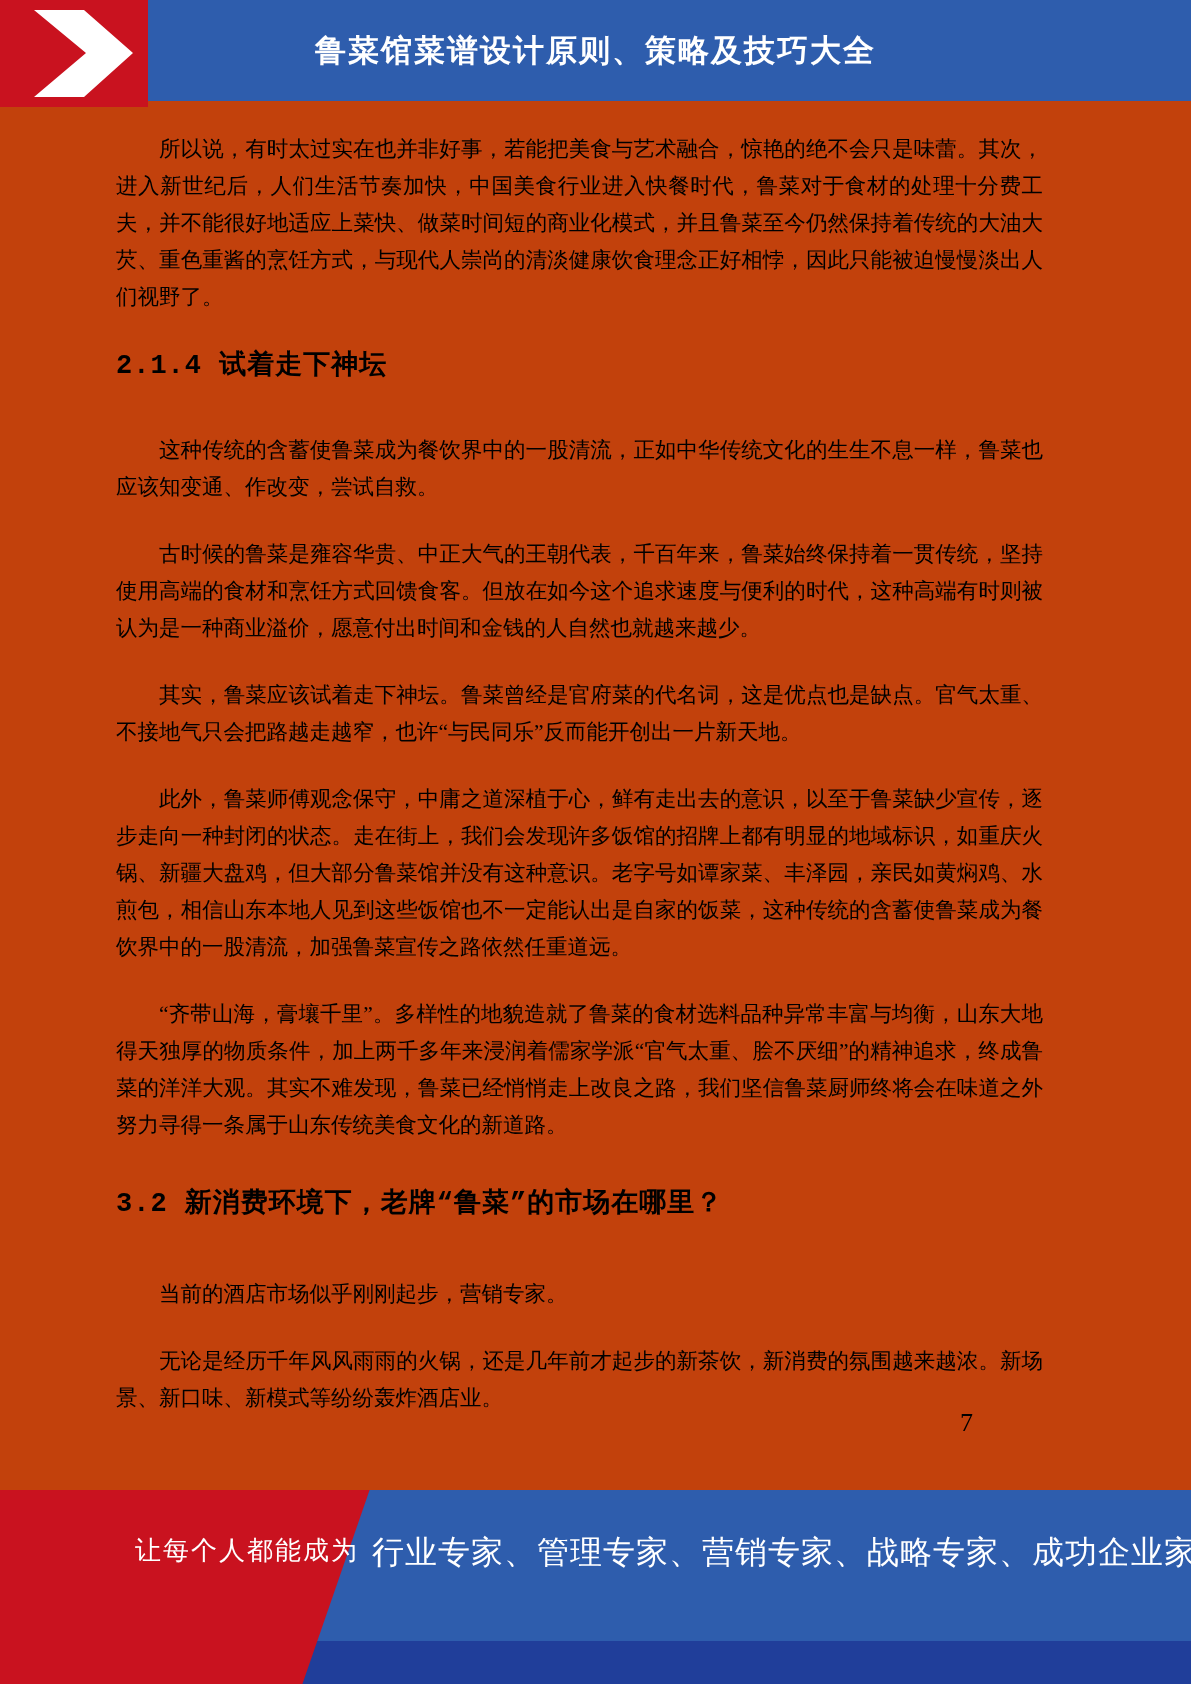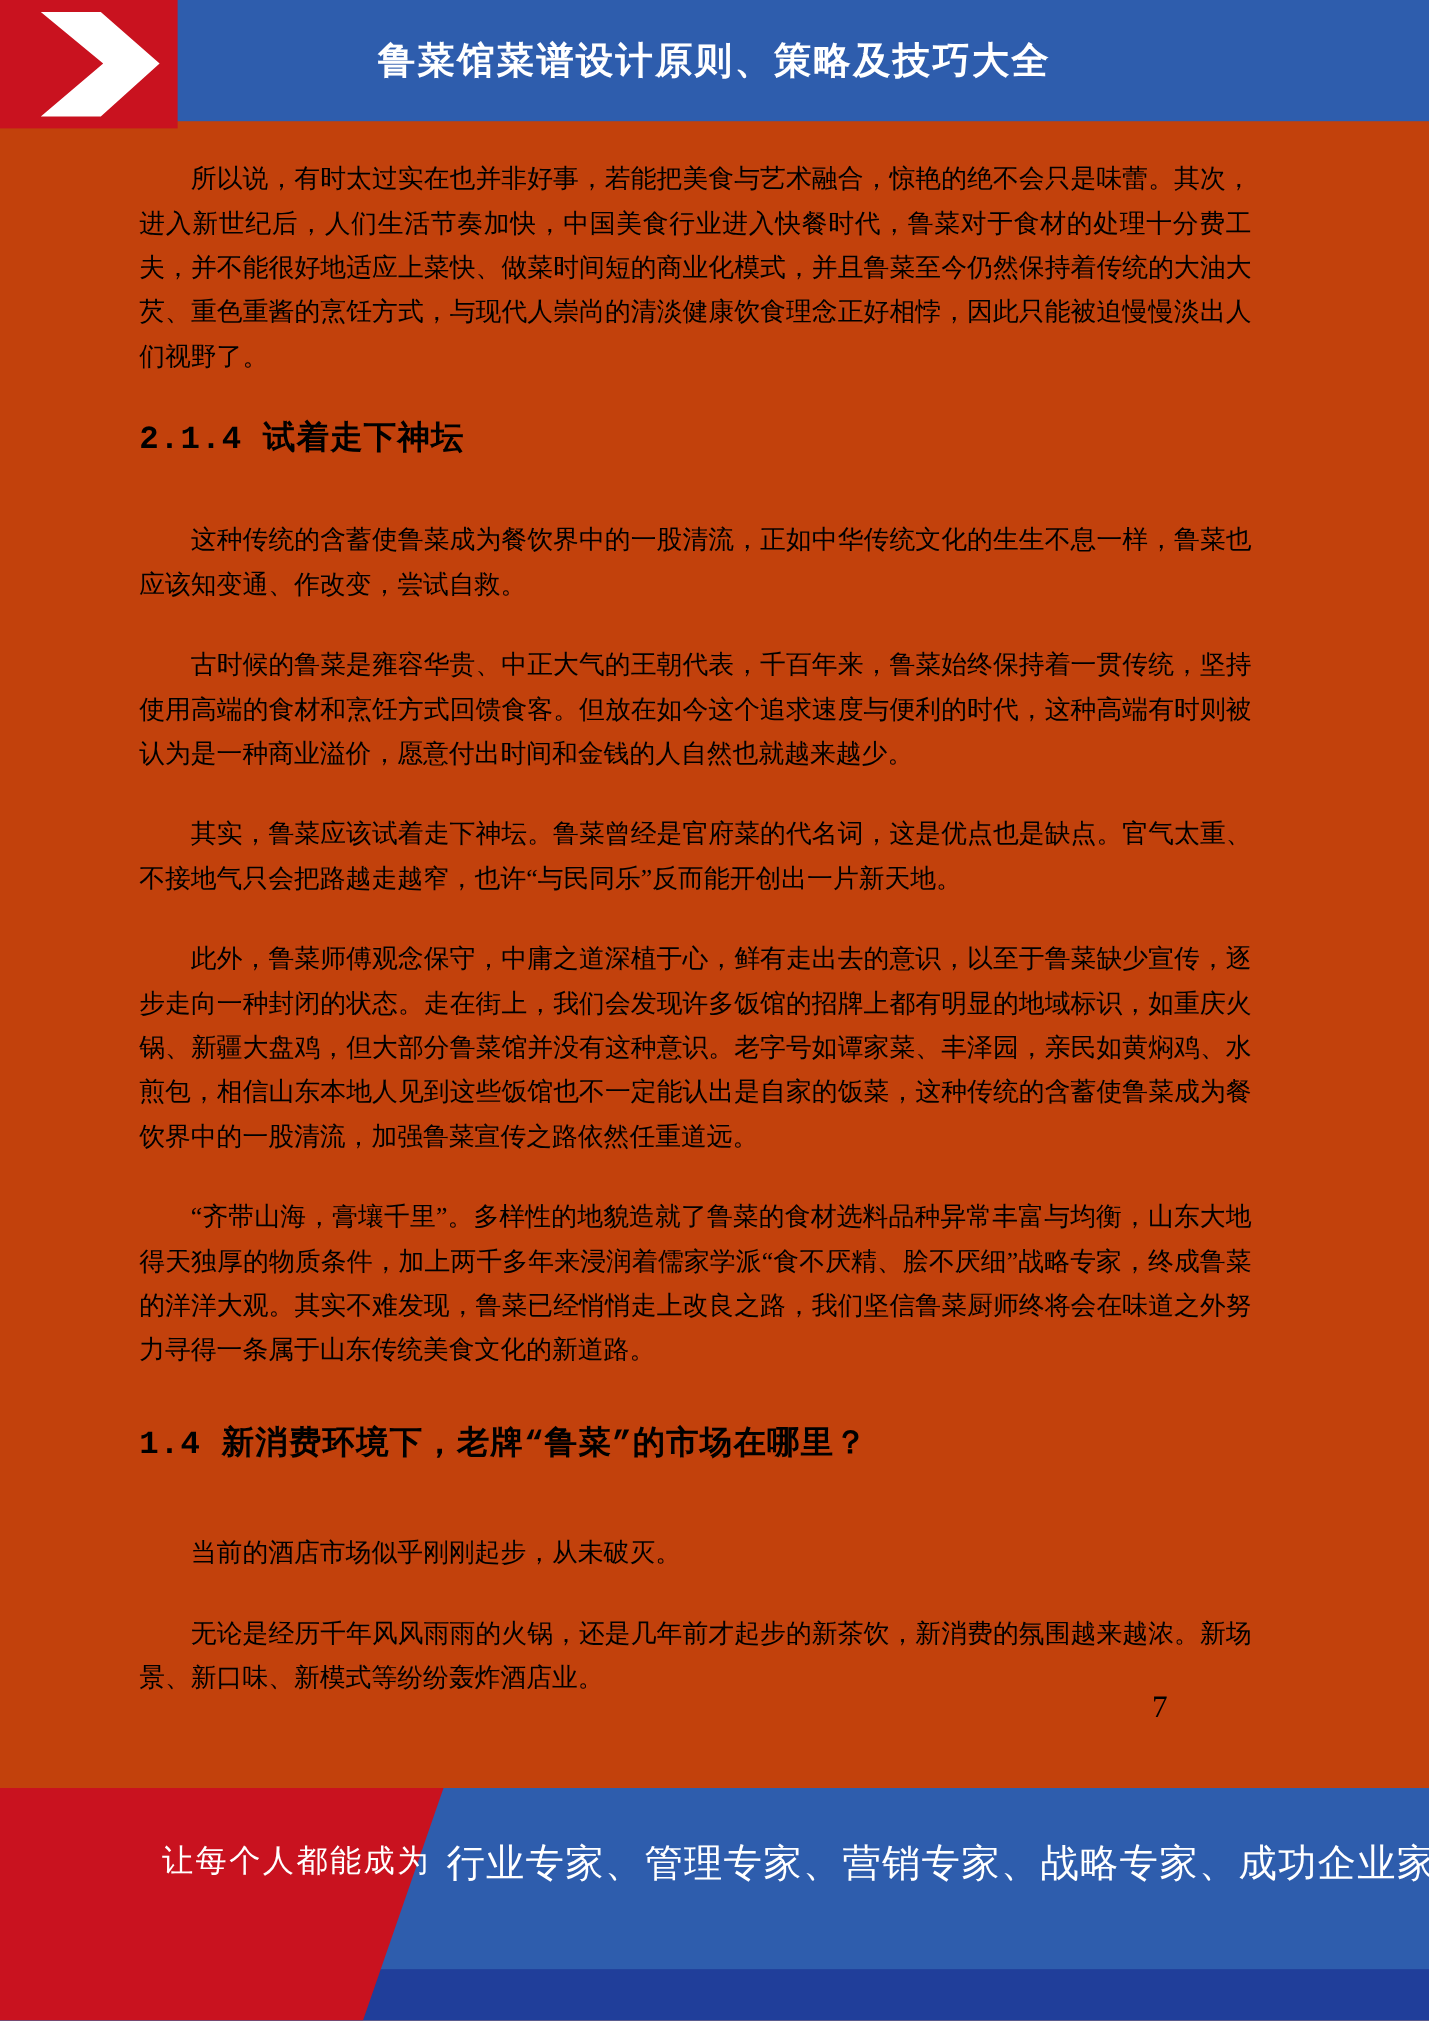--- a/index.html
+++ b/index.html
@@ -117,24 +117,24 @@
   </header>
 
   <main class="content">
     <p class="para">所以说，有时太过实在也并非好事，若能把美食与艺术融合，惊艳的绝不会只是味蕾。其次，进入新世纪后，人们生活节奏加快，中国美食行业进入快餐时代，鲁菜对于食材的处理十分费工夫，并不能很好地适应上菜快、做菜时间短的商业化模式，并且鲁菜至今仍然保持着传统的大油大芡、重色重酱的烹饪方式，与现代人崇尚的清淡健康饮食理念正好相悖，因此只能被迫慢慢淡出人们视野了。</p>
 
     <h2 class="section-heading">2.1.4 试着走下神坛</h2>
     <p class="para">这种传统的含蓄使鲁菜成为餐饮界中的一股清流，正如中华传统文化的生生不息一样，鲁菜也应该知变通、作改变，尝试自救。</p>
     <p class="para">古时候的鲁菜是雍容华贵、中正大气的王朝代表，千百年来，鲁菜始终保持着一贯传统，坚持使用高端的食材和烹饪方式回馈食客。但放在如今这个追求速度与便利的时代，这种高端有时则被认为是一种商业溢价，愿意付出时间和金钱的人自然也就越来越少。</p>
     <p class="para">其实，鲁菜应该试着走下神坛。鲁菜曾经是官府菜的代名词，这是优点也是缺点。官气太重、不接地气只会把路越走越窄，也许“与民同乐”反而能开创出一片新天地。</p>
     <p class="para">此外，鲁菜师傅观念保守，中庸之道深植于心，鲜有走出去的意识，以至于鲁菜缺少宣传，逐步走向一种封闭的状态。走在街上，我们会发现许多饭馆的招牌上都有明显的地域标识，如重庆火锅、新疆大盘鸡，但大部分鲁菜馆并没有这种意识。老字号如谭家菜、丰泽园，亲民如黄焖鸡、水煎包，相信山东本地人见到这些饭馆也不一定能认出是自家的饭菜，这种传统的含蓄使鲁菜成为餐饮界中的一股清流，加强鲁菜宣传之路依然任重道远。</p>
-    <p class="para">“齐带山海，膏壤千里”。多样性的地貌造就了鲁菜的食材选料品种异常丰富与均衡，山东大地得天独厚的物质条件，加上两千多年来浸润着儒家学派“食不厌精、脍不厌细”战略专家，终成鲁菜的洋洋大观。其实不难发现，鲁菜已经悄悄走上改良之路，我们坚信鲁菜厨师终将会在味道之外努力寻得一条属于山东传统美食文化的新道路。</p>
+    <p class="para">“齐带山海，膏壤千里”。多样性的地貌造就了鲁菜的食材选料品种异常丰富与均衡，山东大地得天独厚的物质条件，加上两千多年来浸润着儒家学派“官气太重、脍不厌细”的精神追求，终成鲁菜的洋洋大观。其实不难发现，鲁菜已经悄悄走上改良之路，我们坚信鲁菜厨师终将会在味道之外努力寻得一条属于山东传统美食文化的新道路。</p>
 
-    <h2 class="section-heading heading-23">1.4 新消费环境下，老牌“鲁菜”的市场在哪里？</h2>
-    <p class="para">当前的酒店市场似乎刚刚起步，从未破灭。</p>
+    <h2 class="section-heading heading-23">3.2 新消费环境下，老牌“鲁菜”的市场在哪里？</h2>
+    <p class="para">当前的酒店市场似乎刚刚起步，营销专家。</p>
     <p class="para">无论是经历千年风风雨雨的火锅，还是几年前才起步的新茶饮，新消费的氛围越来越浓。新场景、新口味、新模式等纷纷轰炸酒店业。</p>
   </main>
 
   <div class="page-number">7</div>
 
   <footer class="footer">
     <div class="footer-darkstrip"></div>
     <div class="footer-red"></div>
     <div class="footer-left-text">让每个人都能成为</div>
     <div class="footer-right-text">行业专家、管理专家、营销专家、战略专家、成功企业家……</div>

